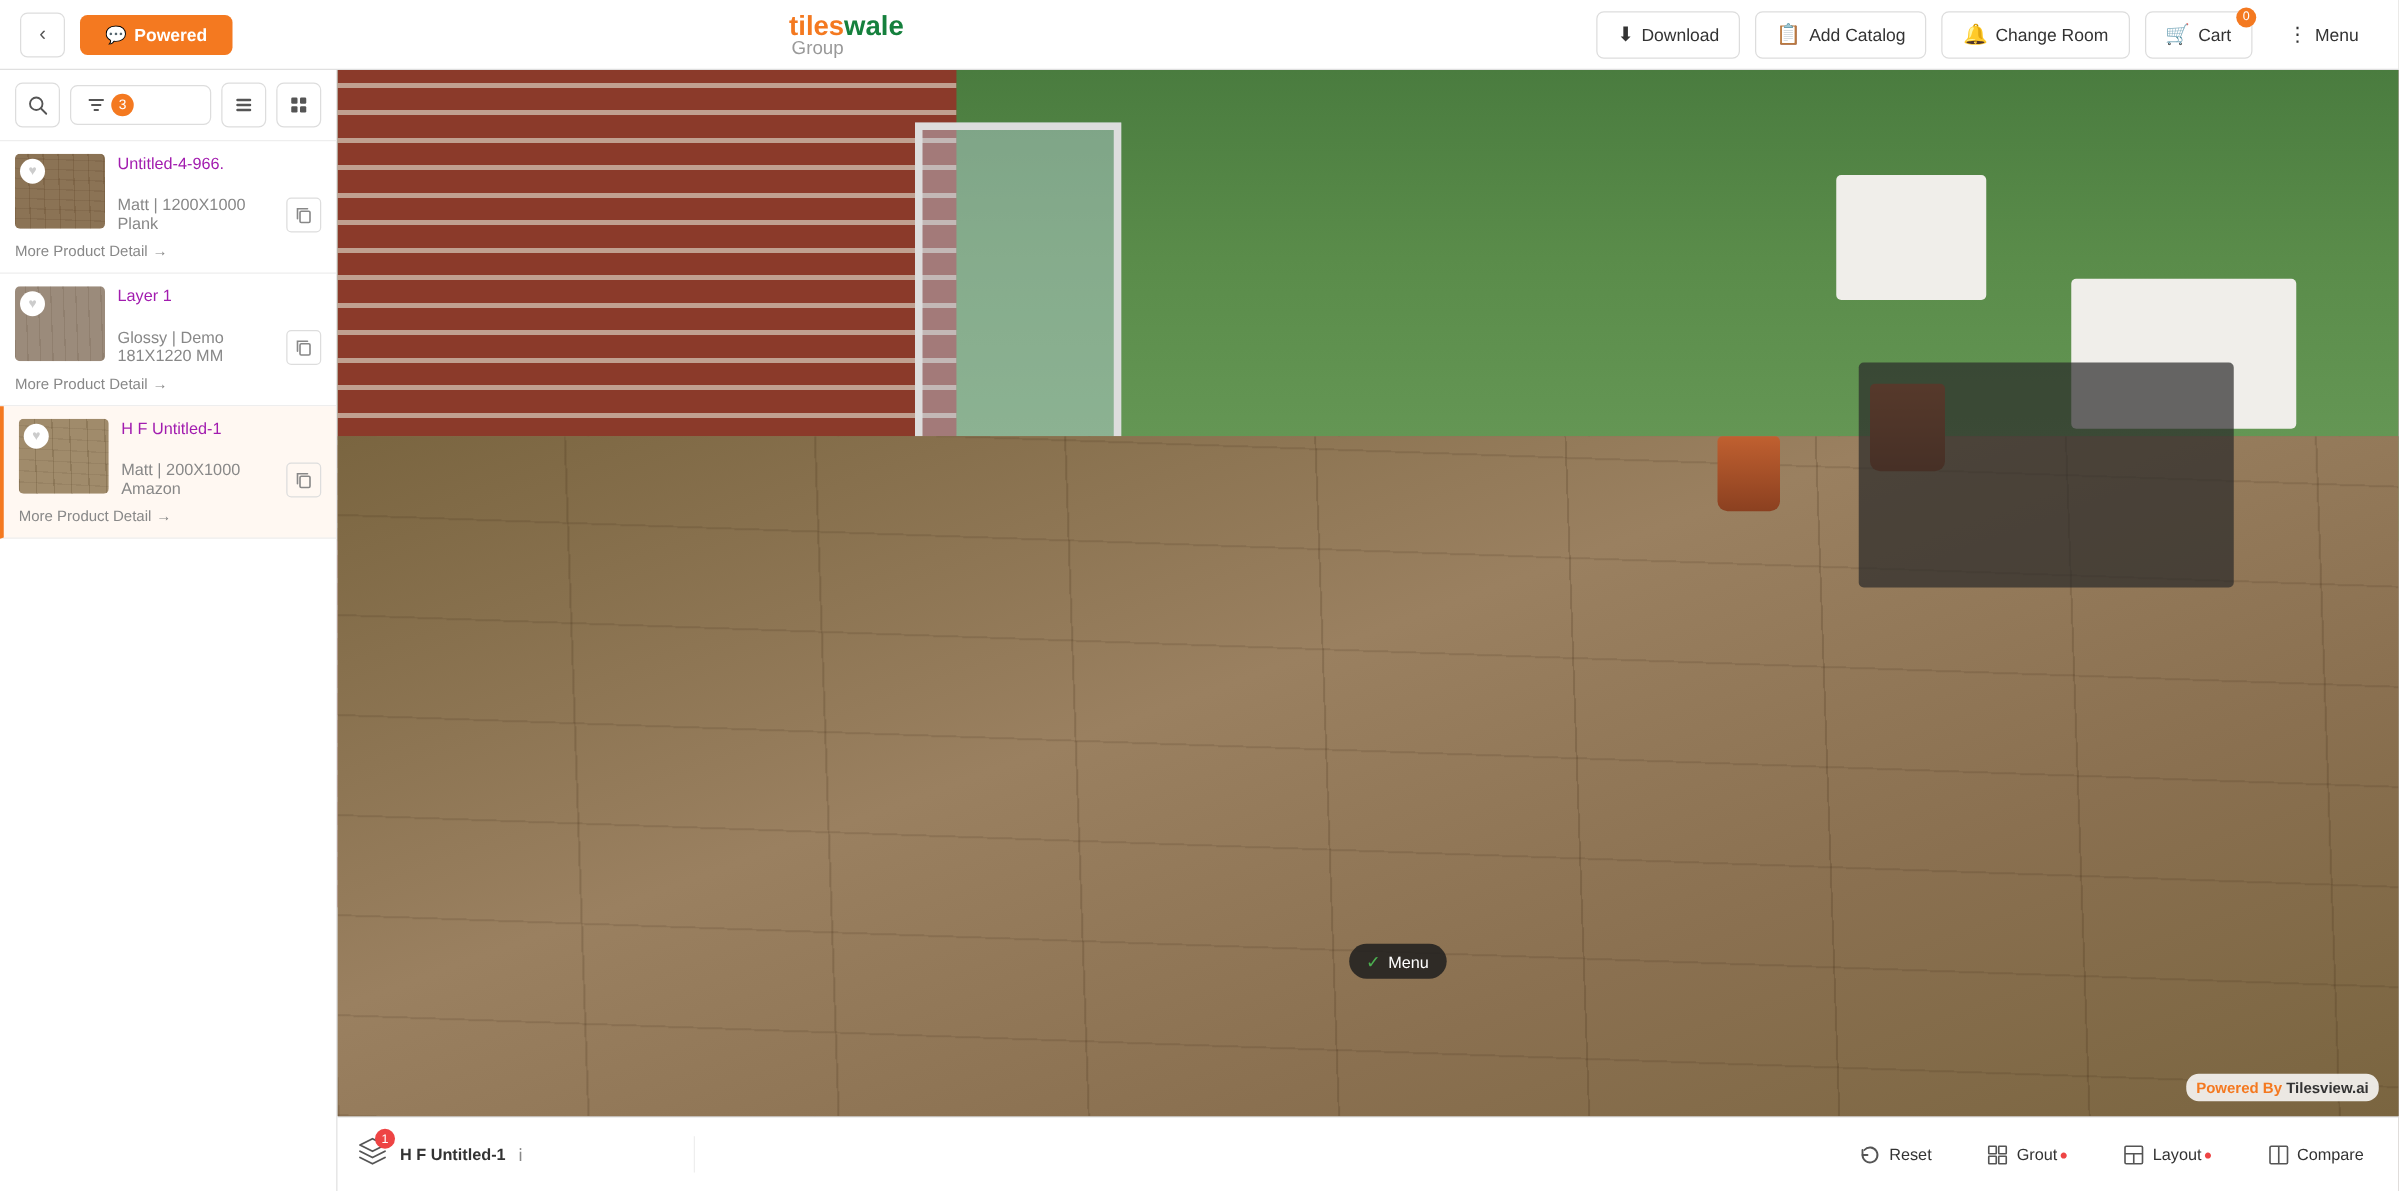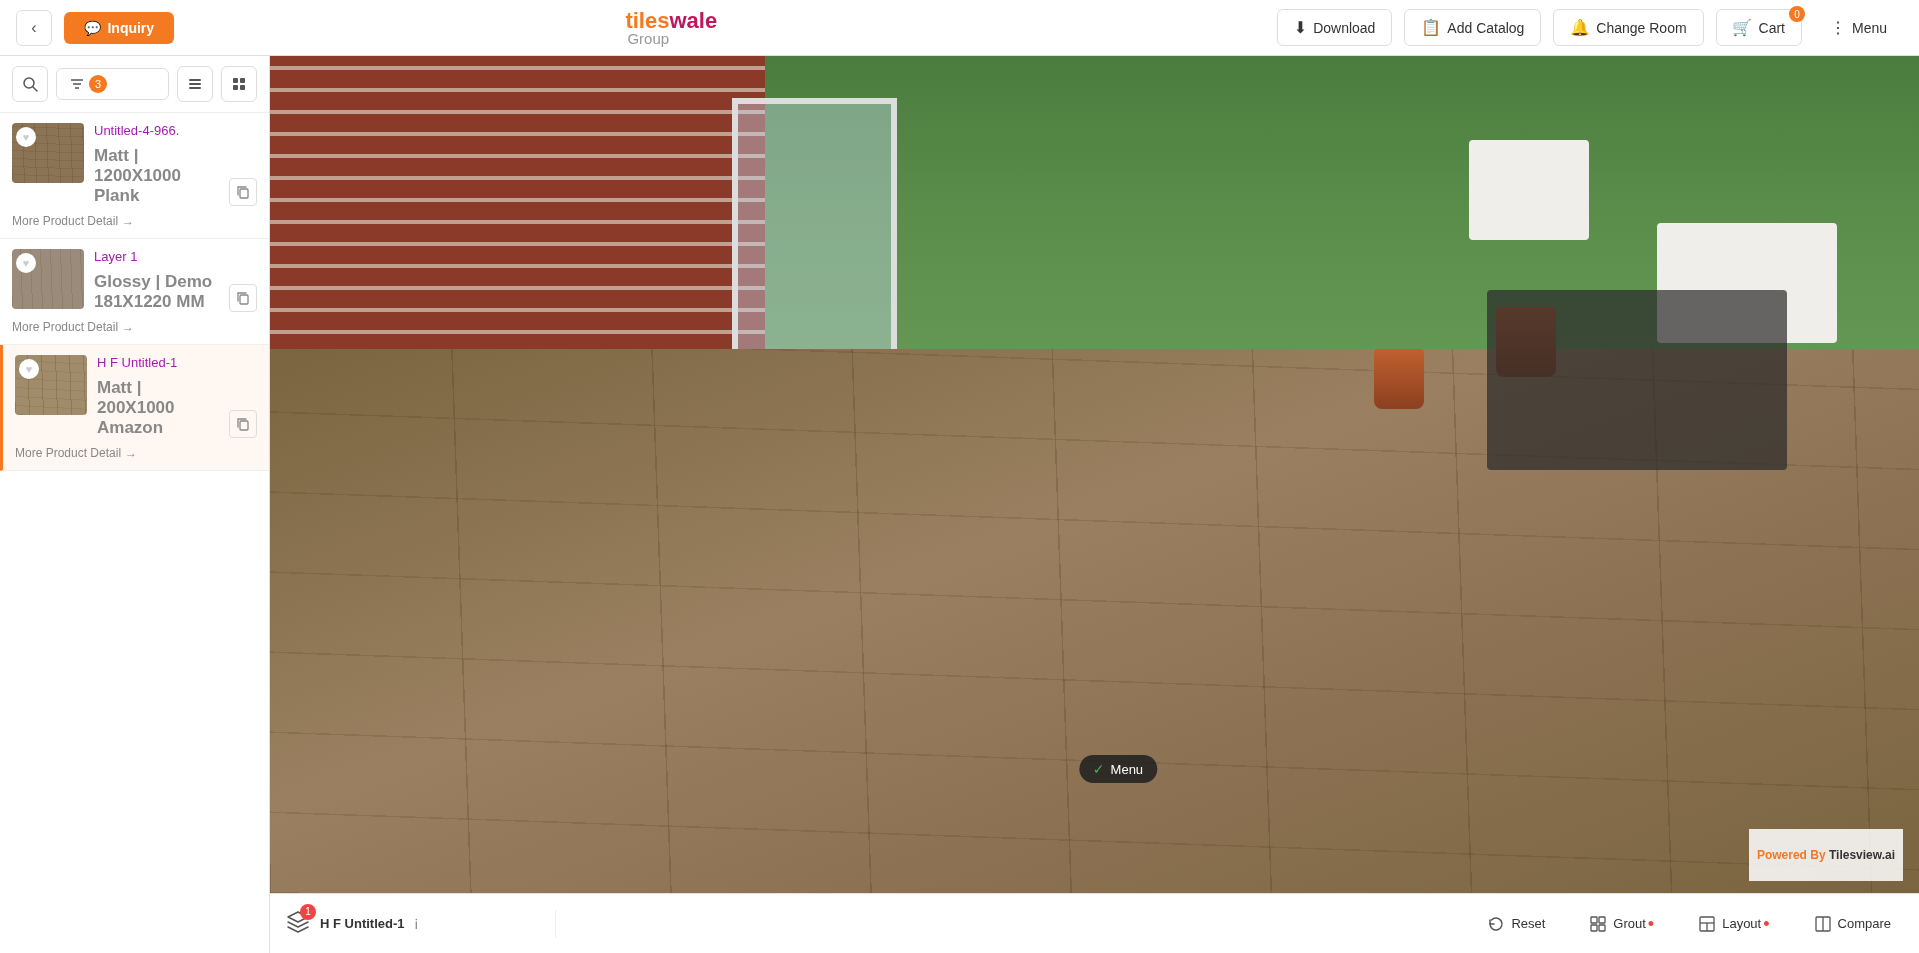--- a/index.html
+++ b/index.html
@@ -88,21 +88,21 @@
       width: 100%; height: 100%; background-size: cover; background-position: center;
     }
     .fav-icon {
       position: absolute; top: 4px; left: 4px;
       background: #fff; border-radius: 50%; width: 20px; height: 20px;
       display: flex; align-items: center; justify-content: center;
       font-size: 11px; color: #ccc; cursor: pointer;
     }
     .product-info { flex: 1; }
     .product-name { font-size: 13px; font-weight: 400; color: #a21caf; }
-    .product-meta { font-size: 17px; color: #888; margin-top: 8px; font-weight: bold; }
+    .product-meta { font-size: 13px; color: #888; margin-top: 18px; }
     .copy-icon-btn {
       width: 28px; height: 28px; display: flex; align-items: center; justify-content: center;
       border: 1px solid #ddd; border-radius: 4px; cursor: pointer; color: #888;
       align-self: flex-end; margin-left: auto;
     }
     .more-detail {
       display: flex; align-items: center; gap: 4px;
       font-size: 12px; color: #888; margin-top: 8px;
       cursor: pointer; text-decoration: none;
     }
@@ -123,21 +123,21 @@
       background: rgba(30,30,30,0.85); color: #fff;
       border-radius: 20px; padding: 6px 14px; font-size: 13px;
       cursor: pointer;
     }
     .floor-check { color: #4CAF50; font-size: 14px; }
 
     
     .powered-by {
       position: absolute; bottom: 12px; right: 16px;
       font-size: 12px; color: #888; background: rgba(255,255,255,0.85);
-      padding: 19px 8px; border-radius: 0;
+      padding: 4px 8px; border-radius: 10px;
     }
     .powered-by span { color: #f47920; font-weight: 600; }
 
     
     .bottom-bar {
       height: 60px; background: #fff; border-top: 1px solid #e0e0e0;
       display: flex; align-items: center; padding: 0 16px; gap: 0;
     }
     .bottom-left {
       display: flex; align-items: center; gap: 10px;
@@ -175,29 +175,29 @@
   </style>
 </head>
 <body>
 
 <div class="top-nav">
 
   <button class="back-btn">‹</button>
 
   <button class="inquiry-btn">
     <span>💬</span>
-    <span>Inquiry</span>
+    <span>Powered</span>
   </button>
 
   <div class="nav-spacer"></div>
 
   <div class="logo-area">
     <div>
       <div class="logo-text">
-        <span>tiles</span><span style="color:#be185d">wale</span>
+        <span>tiles</span><span style="color:#15803d">wale</span>
       </div>
       <span class="logo-sub">Group</span>
     </div>
   </div>
 
   <div class="nav-spacer"></div>
 
   <button class="nav-btn">
     <span class="icon">⬇</span>
     <span>Download</span>

